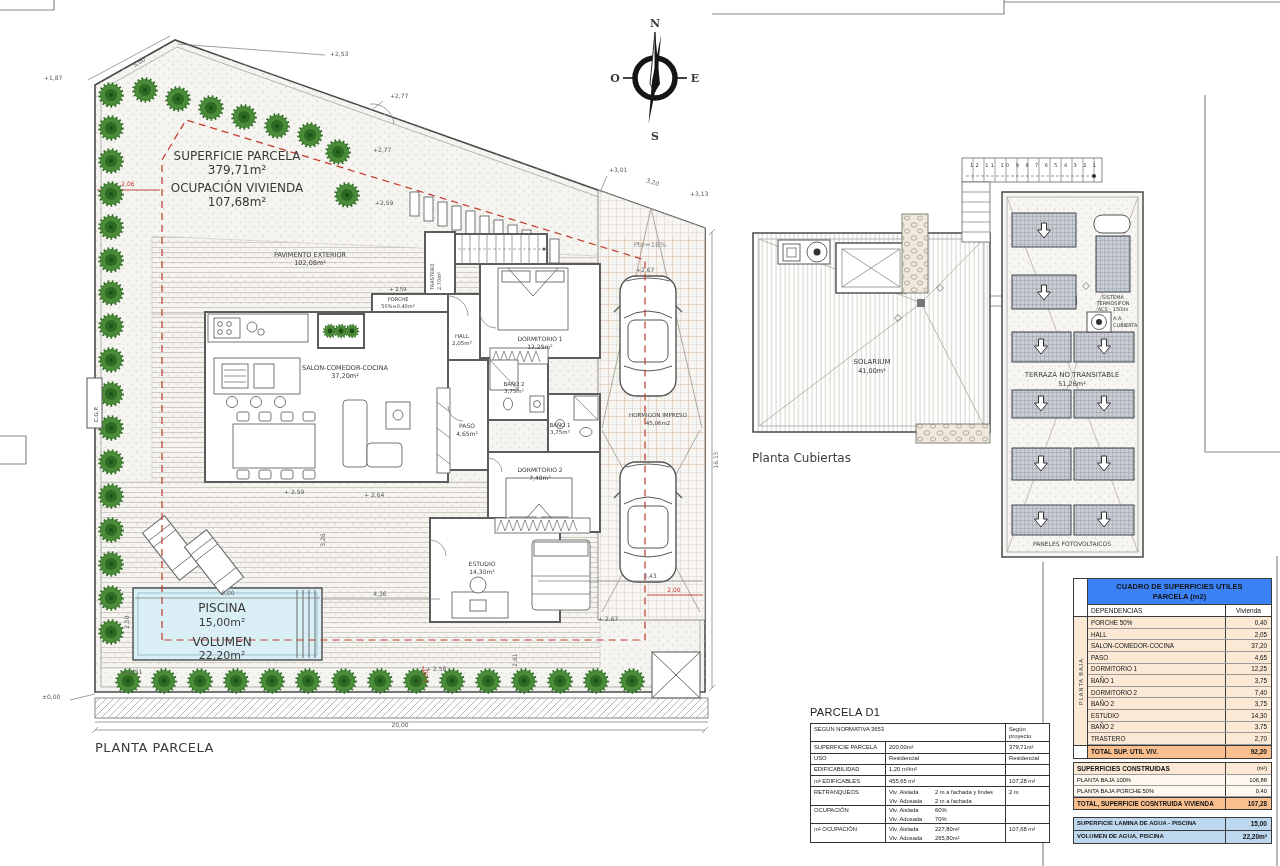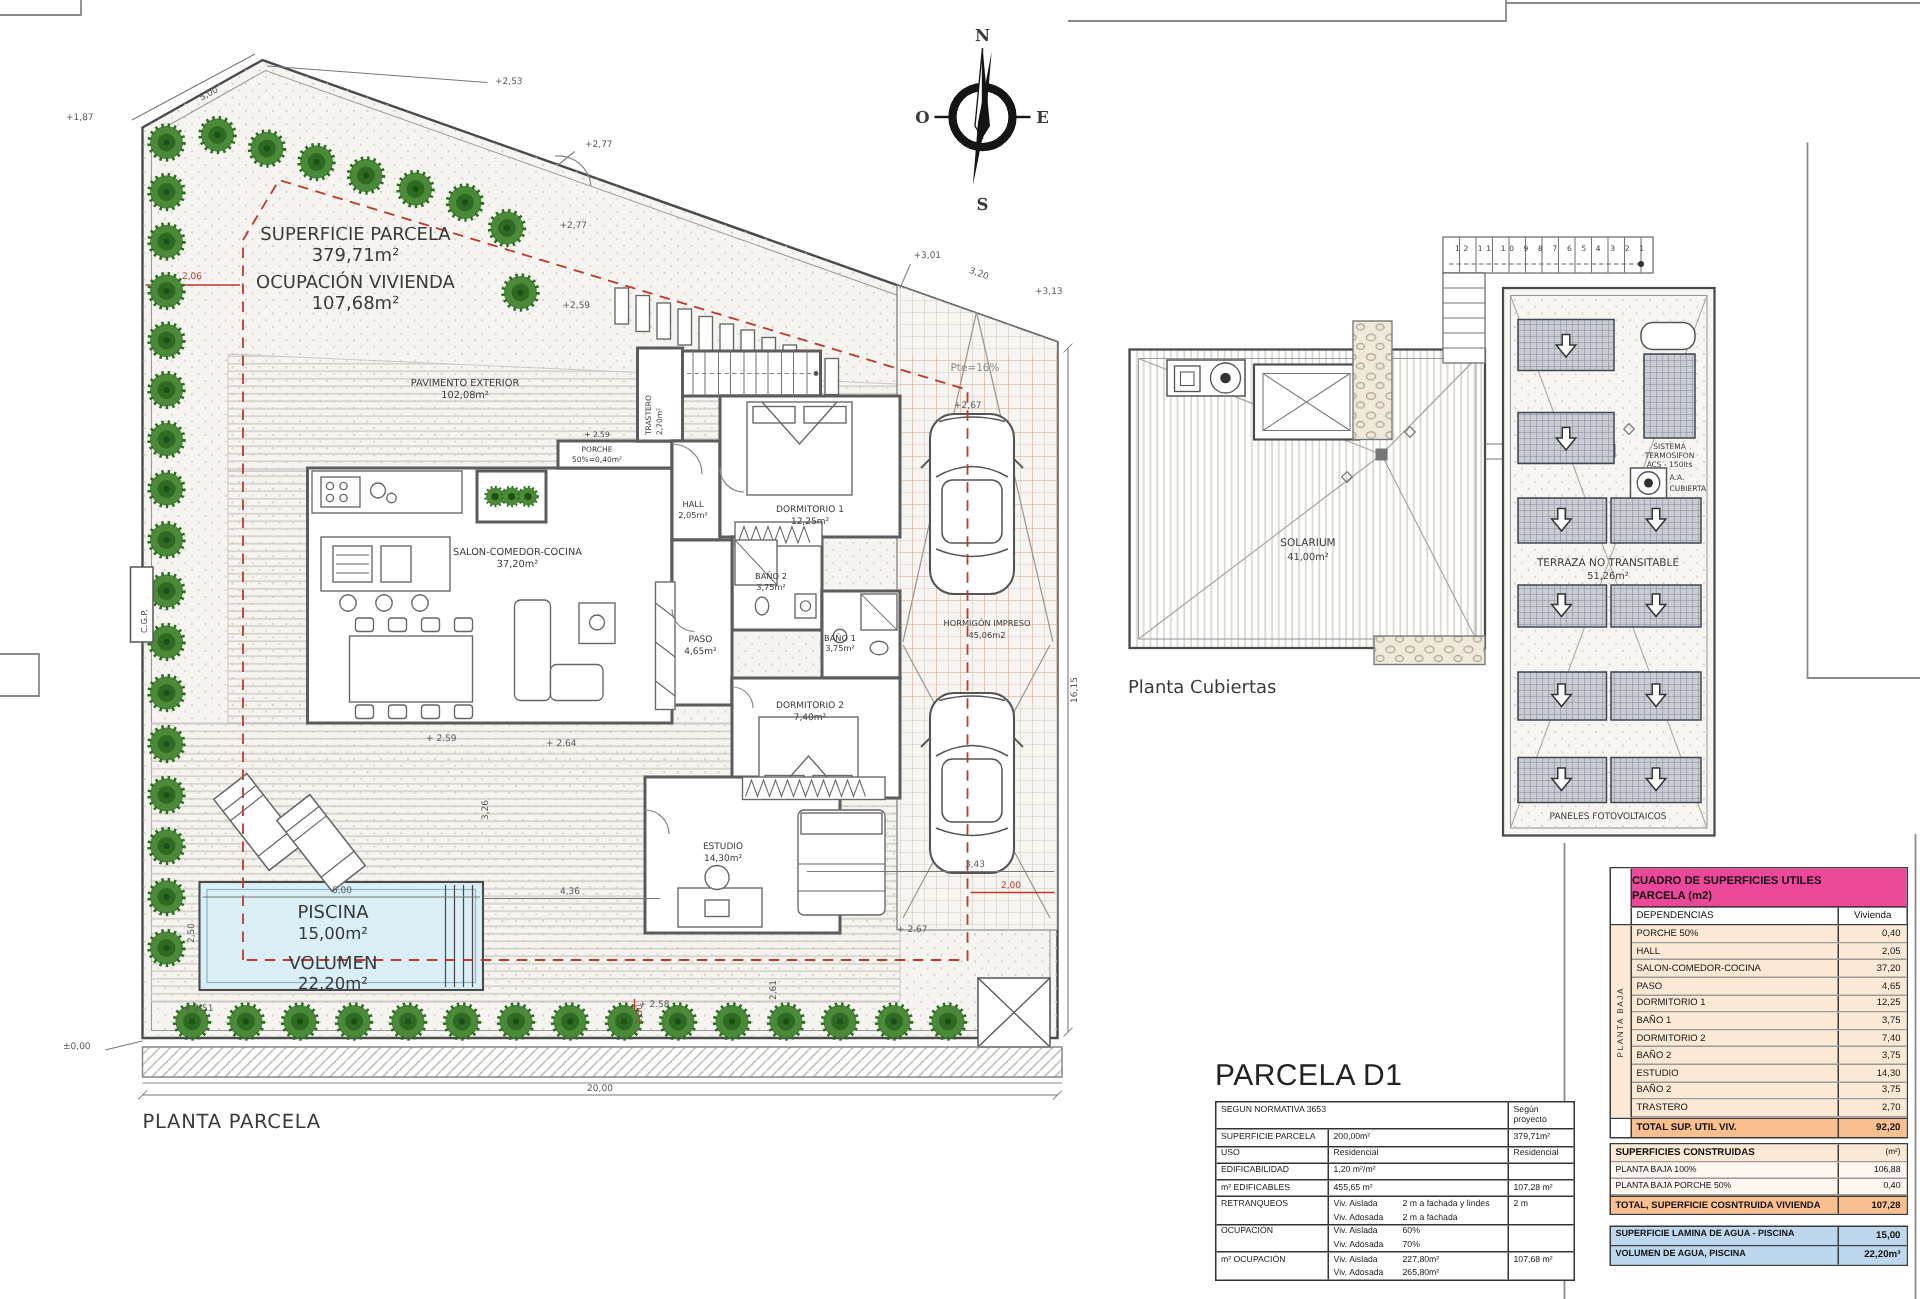--- a/index.html
+++ b/index.html
@@ -7,39 +7,39 @@
   .sheet > svg{position:absolute;left:0;top:0;}
   svg text{font-family:"DejaVu Sans",sans-serif;fill:#3a3a3a;}
   .t5{font-size:5px}.t55{font-size:5.5px}.t6{font-size:6px}.t65{font-size:6.5px}
   .t7{font-size:7px}.t11{font-size:11px}.t12{font-size:12px}.t13{font-size:13px}
   .mid{text-anchor:middle}
   .dim{fill:#5a5a5a}.red{fill:#c0392b}.gray{fill:#8a8a8a}.b{font-weight:bold}
   .serif{font-family:"DejaVu Serif",serif}
 
   
   .ptab{position:absolute;left:810px;top:706px;width:240px;color:#222;}
-  .ptitle{font-size:20px;letter-spacing:.3px;margin-bottom:5px;}
+  .ptitle{font-size:11px;letter-spacing:.3px;margin-bottom:5px;}
   .ptbl{border:1.2px solid #333;background:#fff;font-size:5.8px;line-height:1.25;}
   .pr{display:flex;border-top:1px solid #333;}
   .pr:first-child{border-top:none;}
   .pc1{width:74px;padding:1.5px 3px;box-sizing:border-box;}
   .pc12{flex:1;padding:1.5px 3px;}
   .pc2{flex:1;border-left:1px solid #333;padding:1.5px 3px;}
   .pc2d{flex:1;border-left:1px solid #333;padding:0;}
   .dl{display:flex;padding:1.5px 3px 0 3px;}
   .dl .a{width:46px;}
   .dl .b2{flex:1;}
   .pc3{width:44px;border-left:1px solid #333;padding:1.5px 3px;box-sizing:border-box;}
 
   
   .ctab{position:absolute;left:1073px;top:578px;width:199px;color:#111;}
   .cmain{border:1.6px solid #3a3a3a;background:#fff;}
   .ctitle{display:flex;}
   .csp{width:13px;border-right:1px solid #3a3a3a;background:#fff;}
-  .ctt{flex:1;background:#ec4899;text-align:left;font-weight:bold;font-size:7.5px;line-height:1.35;padding:3px 0 2px;border-bottom:1px solid #3a3a3a;}
+  .ctt{flex:1;background:#3b82f6;text-align:center;font-weight:bold;font-size:7.5px;line-height:1.35;padding:3px 0 2px;border-bottom:1px solid #3a3a3a;}
   .chead{display:flex;border-bottom:1px solid #3a3a3a;font-size:6.5px;}
   .chead .cn{flex:1;padding:2px 3px;}
   .chead .cv{width:46px;text-align:center;border-left:1px solid #3a3a3a;padding:2px 3px;box-sizing:border-box;}
   .cbody{display:flex;}
   .cside{width:13px;border-right:1px solid #3a3a3a;background:#fbe9d5;display:flex;align-items:center;justify-content:center;}
   .vtext{writing-mode:vertical-rl;transform:rotate(180deg);font-size:5.5px;letter-spacing:1px;color:#333;}
   .crows{flex:1;}
   .cr{display:flex;border-bottom:1px solid #9a9a9a;background:#fbe9d5;font-size:6.3px;}
   .cr .cn{flex:1;padding:1.8px 3px;}
   .cr .cv{width:46px;border-left:1px solid #3a3a3a;text-align:right;padding:1.8px 4px;box-sizing:border-box;}

